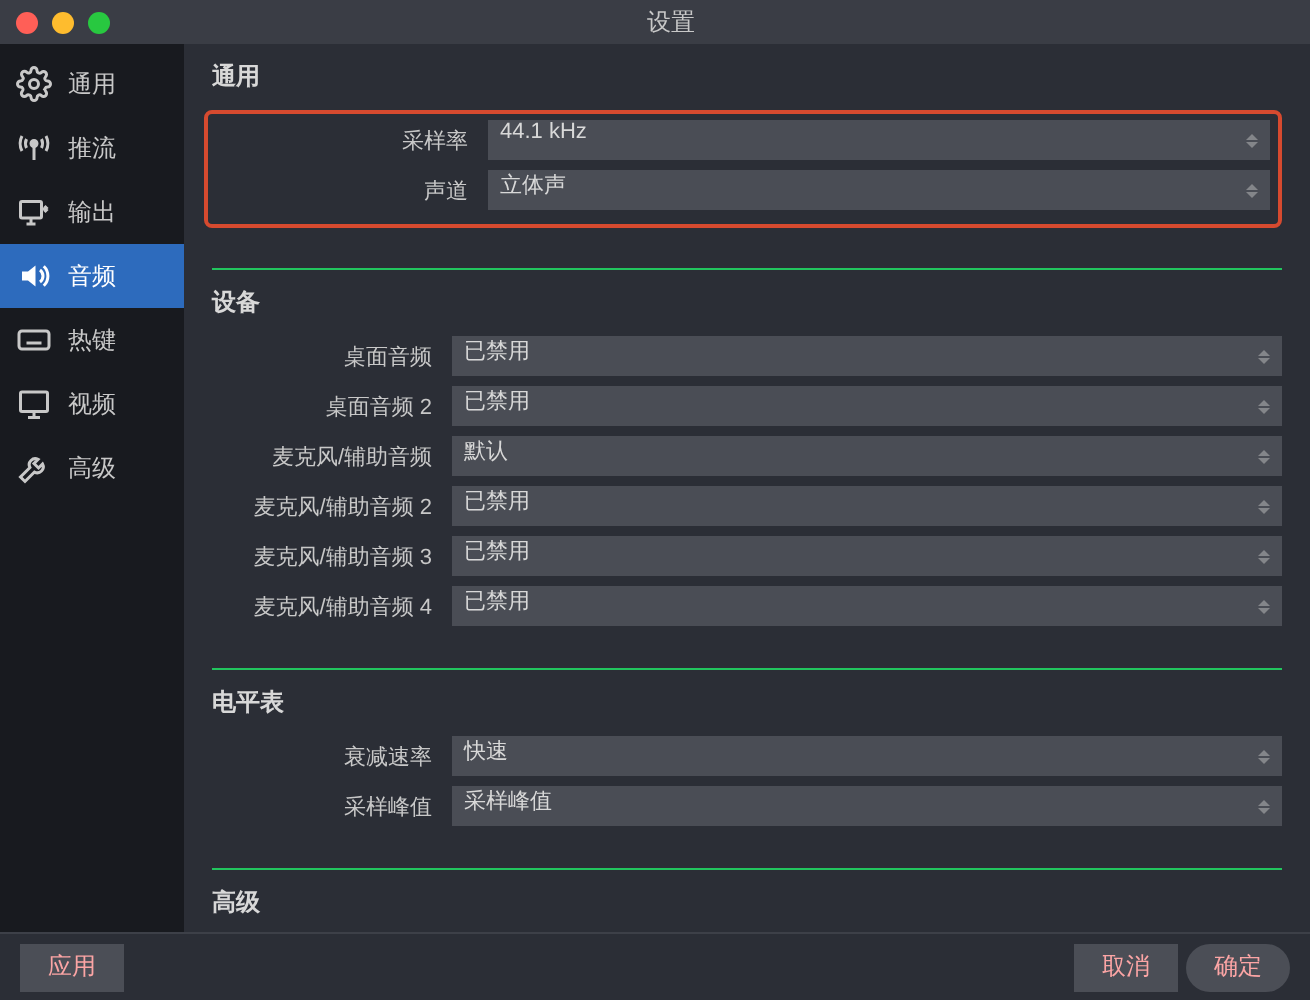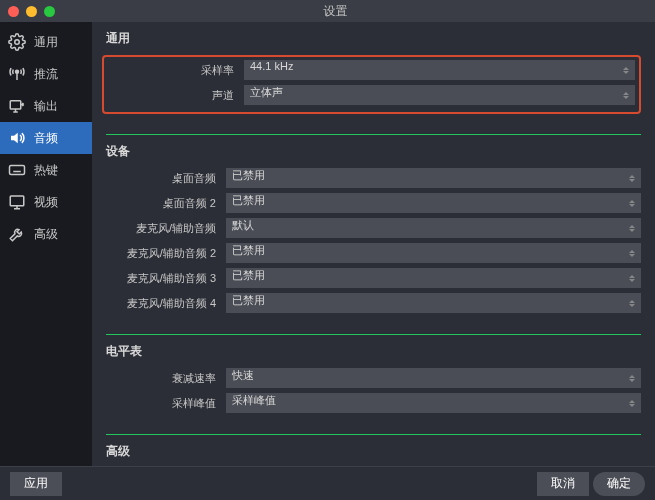--- a/index.html
+++ b/index.html
@@ -108,21 +108,21 @@
     height: 34px;
     background: #2b2e36;
     display: flex; align-items: center;
     padding: 0 10px;
     border-top: 1px solid #3d4048;
   }
   .btn {
     height: 24px;
     padding: 0 14px;
     background: #4b4e56;
-    color: #ffffff;
+    color: #fca5a5;
     border: none;
     font-size: 12px;
     cursor: pointer;
     display: inline-flex; align-items: center; justify-content: center;
   }
   .footer .spacer { flex: 1; }
   .footer .btn + .btn { margin-left: 4px; border-radius: 12px; }
   
   .main::-webkit-scrollbar { width: 8px; }
   .main::-webkit-scrollbar-thumb { background: #4a4d55; }

